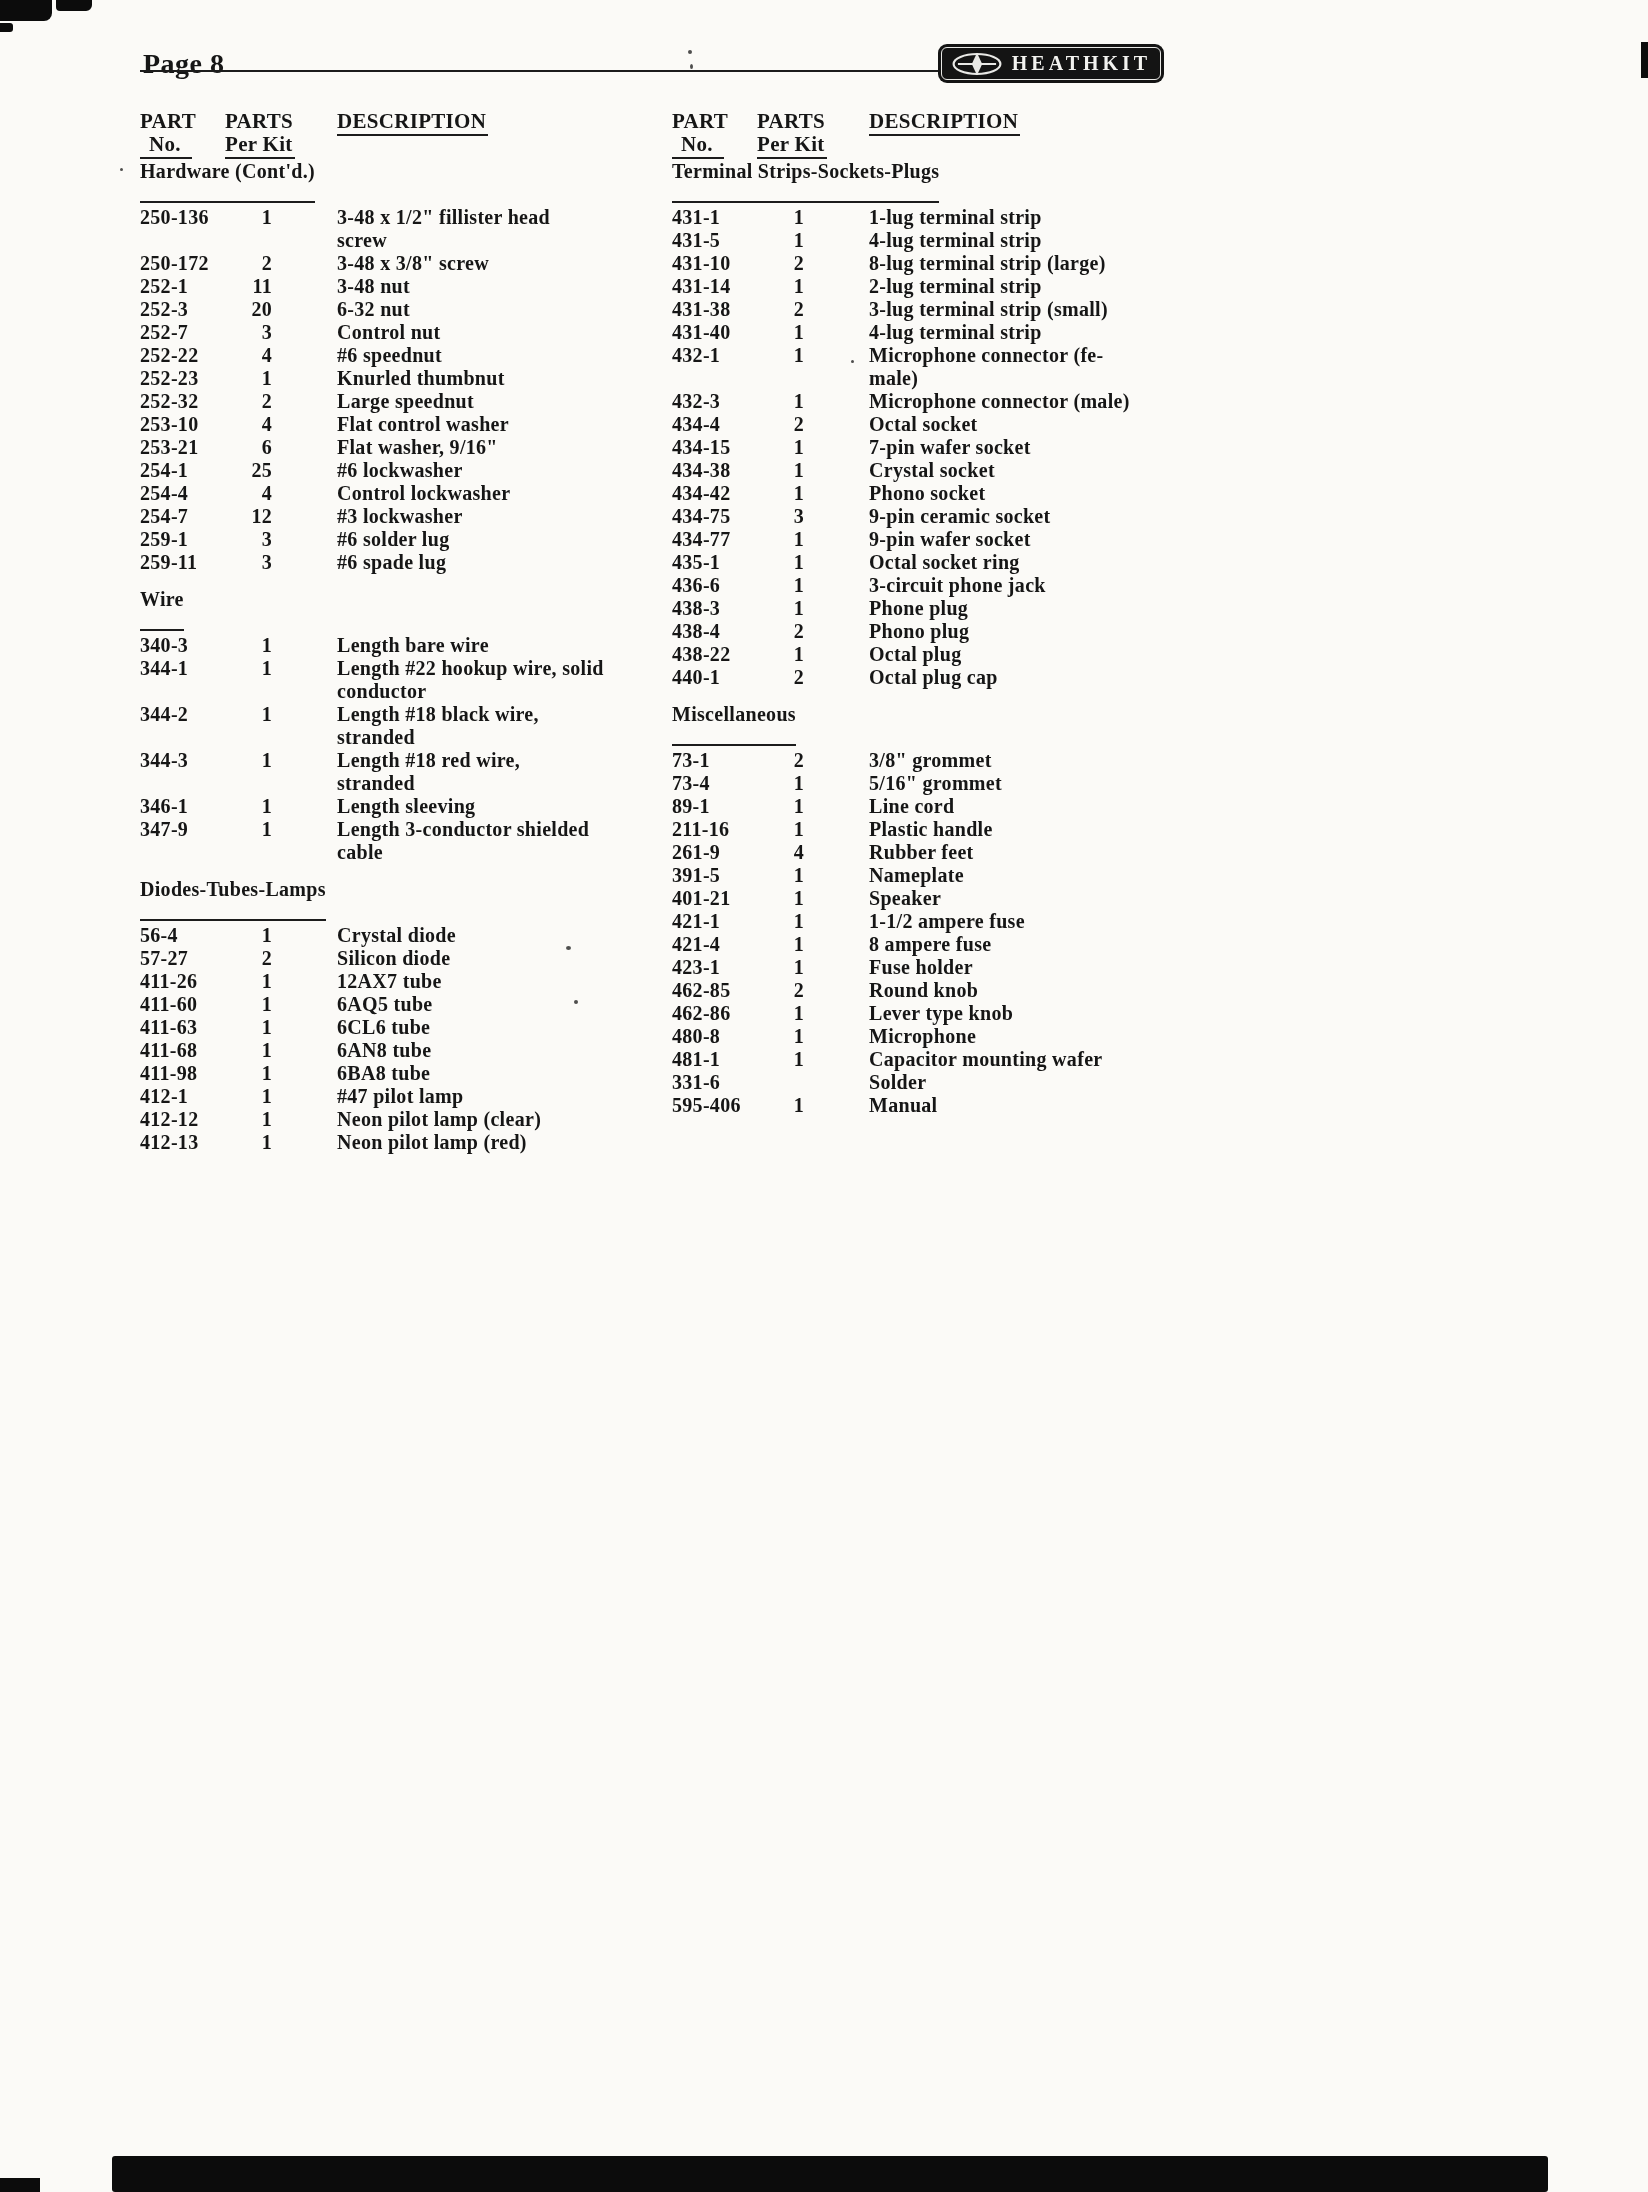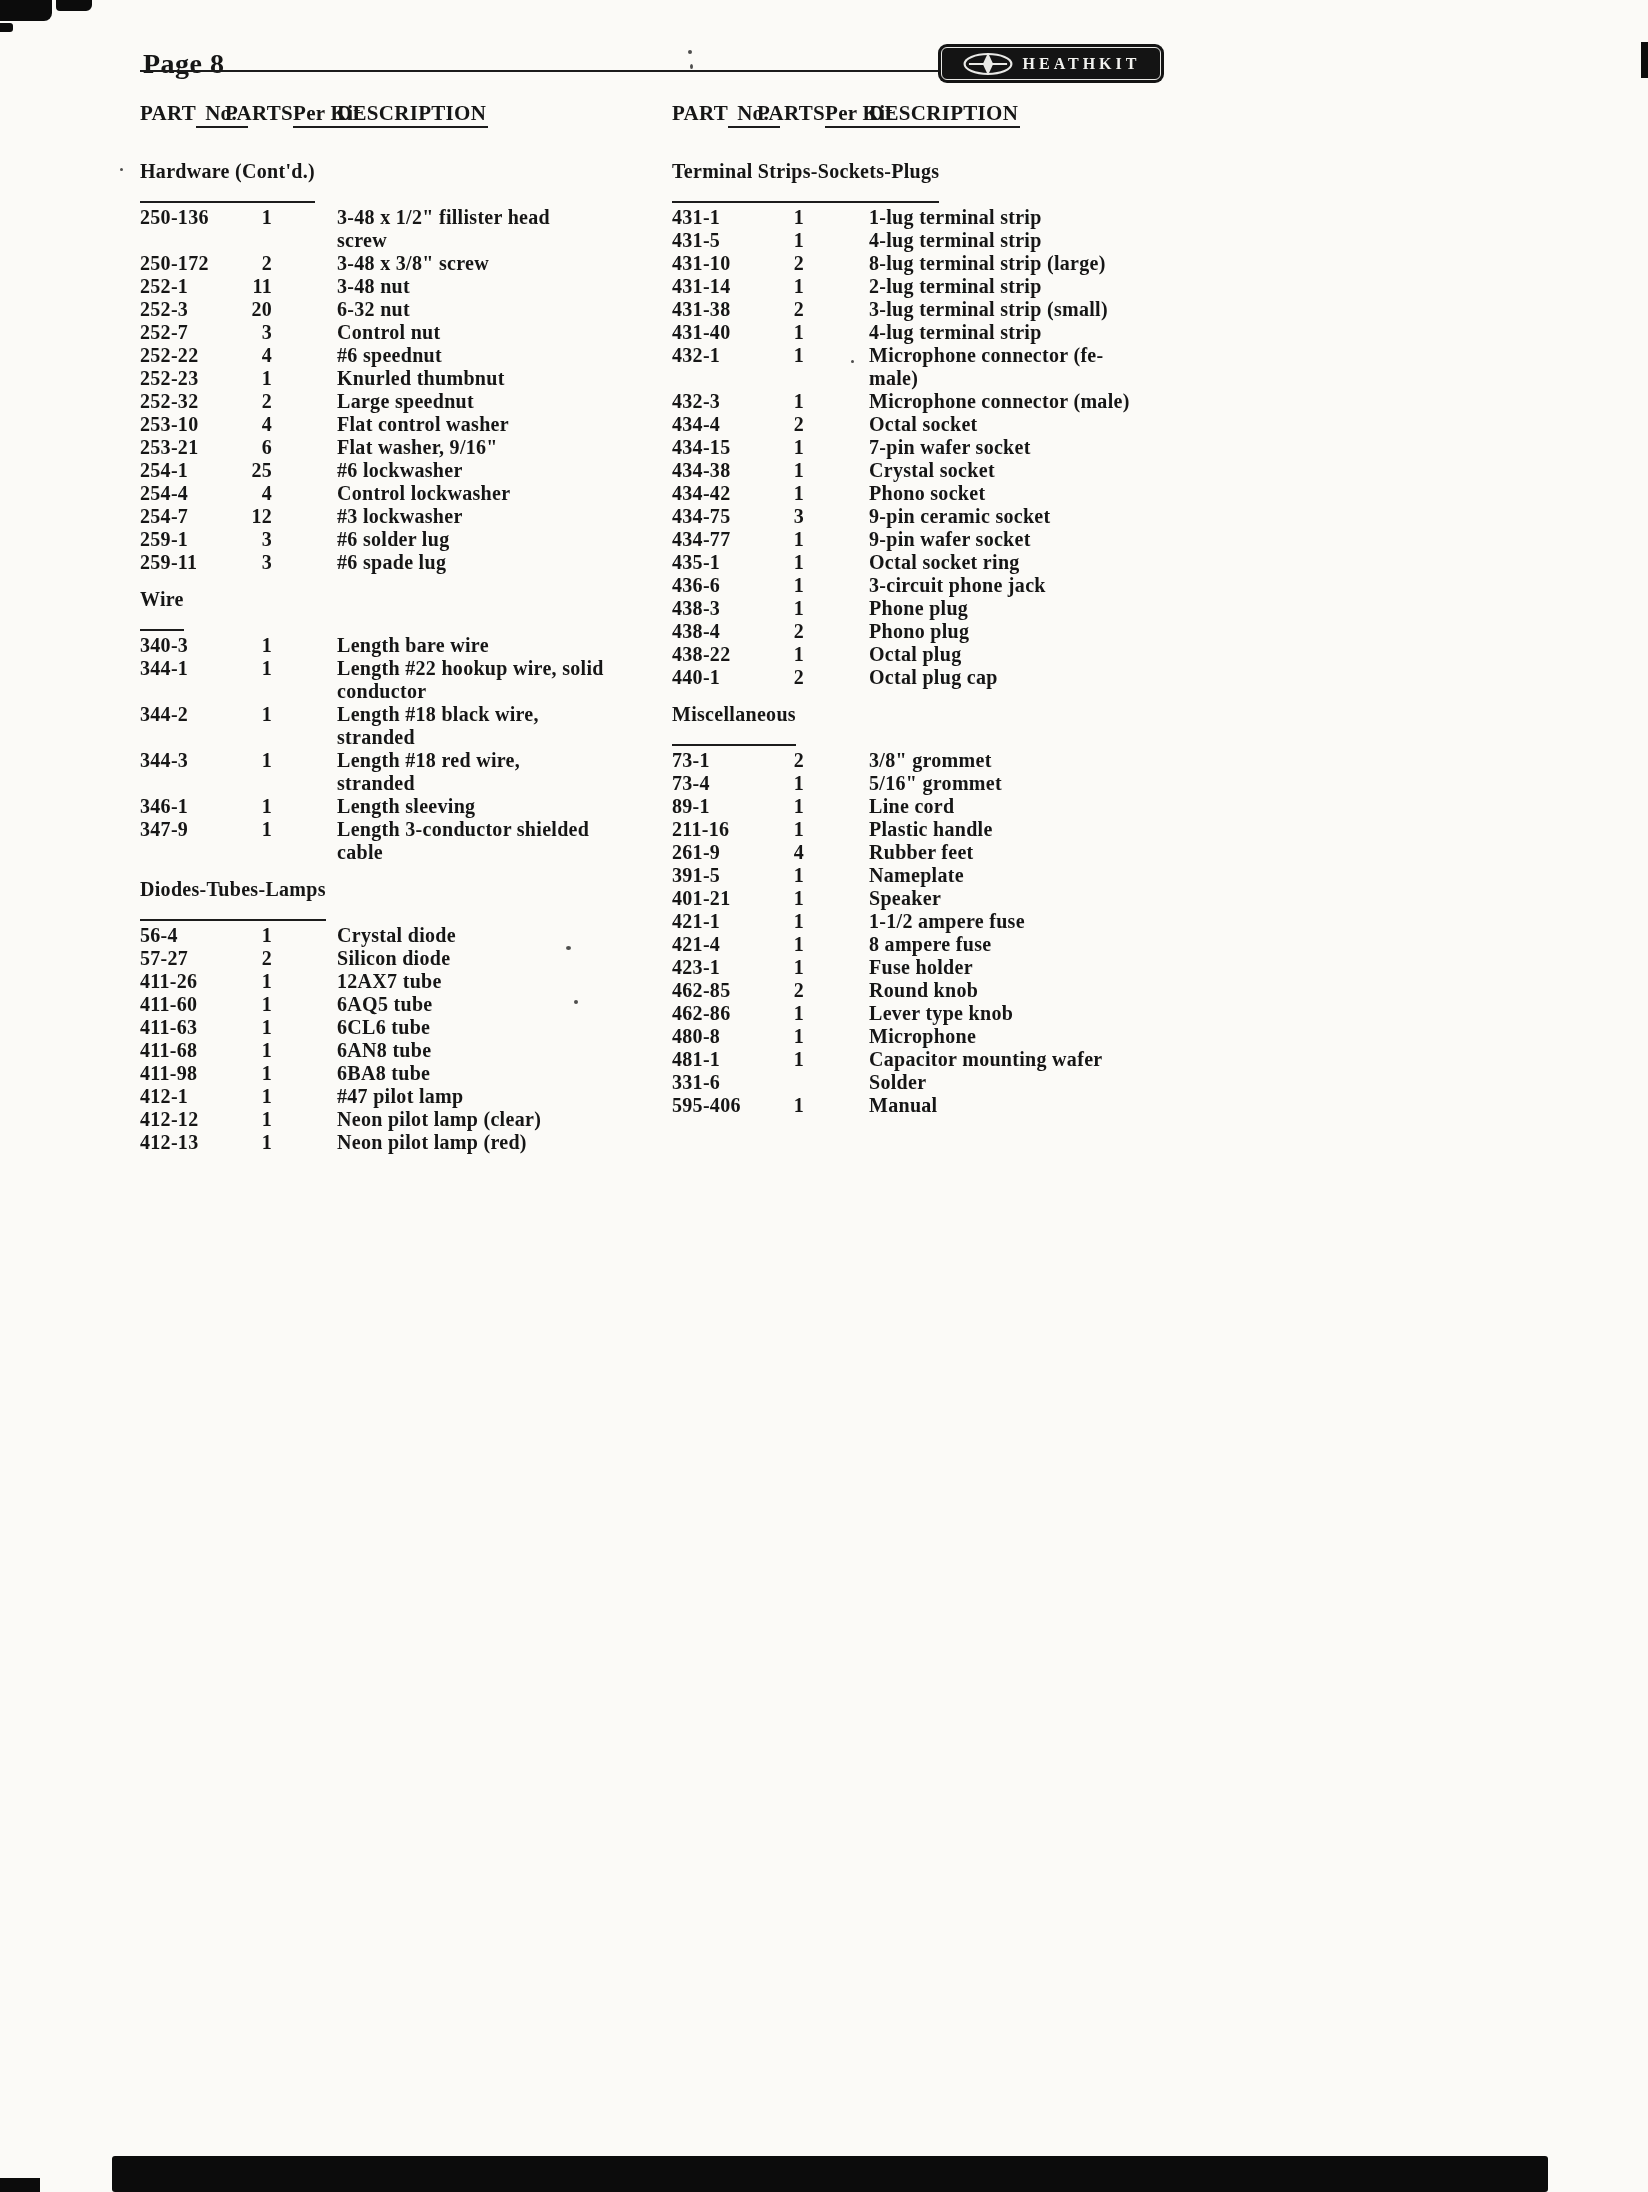--- a/index.html
+++ b/index.html
@@ -15,29 +15,29 @@
 
   
   .page-num { position:absolute; left:143px; top:32px; font-size:28px; font-weight:700; letter-spacing:.5px;margin-top:16px; }
   .header-rule { position:absolute; left:140px; top:70px; width:1023px; height:2px; background:#1c1c1c; }
 
   
   .logo { position:absolute; left:938px; top:44px; width:226px; height:39px; background:#141414;
           border-radius:9px; display:flex; align-items:center; justify-content:center; gap:9px; }
   .logo-pinstripe { position:absolute; inset:3px; border:1px solid #e9e9e6; border-radius:6px; pointer-events:none; }
   .logo-emblem { display:flex; align-items:center; }
-  .logo-text { color:#f3f3f0; font-size:16px; font-weight:700; letter-spacing:4px; }
+  .logo-text { color:#f3f3f0; font-size:20px; font-weight:700; letter-spacing:4px; }
 
   
   .col { position:absolute; top:98px; font-size:20px; line-height:23px; font-weight:700; letter-spacing:.3px; }
   .col-left  { left:140px; width:505px; }
   .col-right { left:672px; width:600px; }
 
   .thead { position:relative; height:58px; font-size:21px; }
-  .th { position:absolute; top:4px; display:flex; flex-direction:row; align-items:flex-start; }
+  .th { position:absolute; top:12px; display:flex; flex-direction:column; align-items:flex-start; }
   .th-part { left:0; }
   .th-qty  { left:85px; }
   .th-desc { left:197px; }
   .th-line { display:inline-block; }
   .th-line.u { border-bottom:2px solid #1c1c1c; padding:0 2px 1px 0; min-width:52px;text-align:center; }
 
   .section { margin-top:14px; }
   .thead + .section { margin-top:4px; }
   .section-title { margin-bottom:3px; }
   .u2 { display:inline-block; border-bottom:2px solid #1c1c1c; padding-bottom:18px; }

